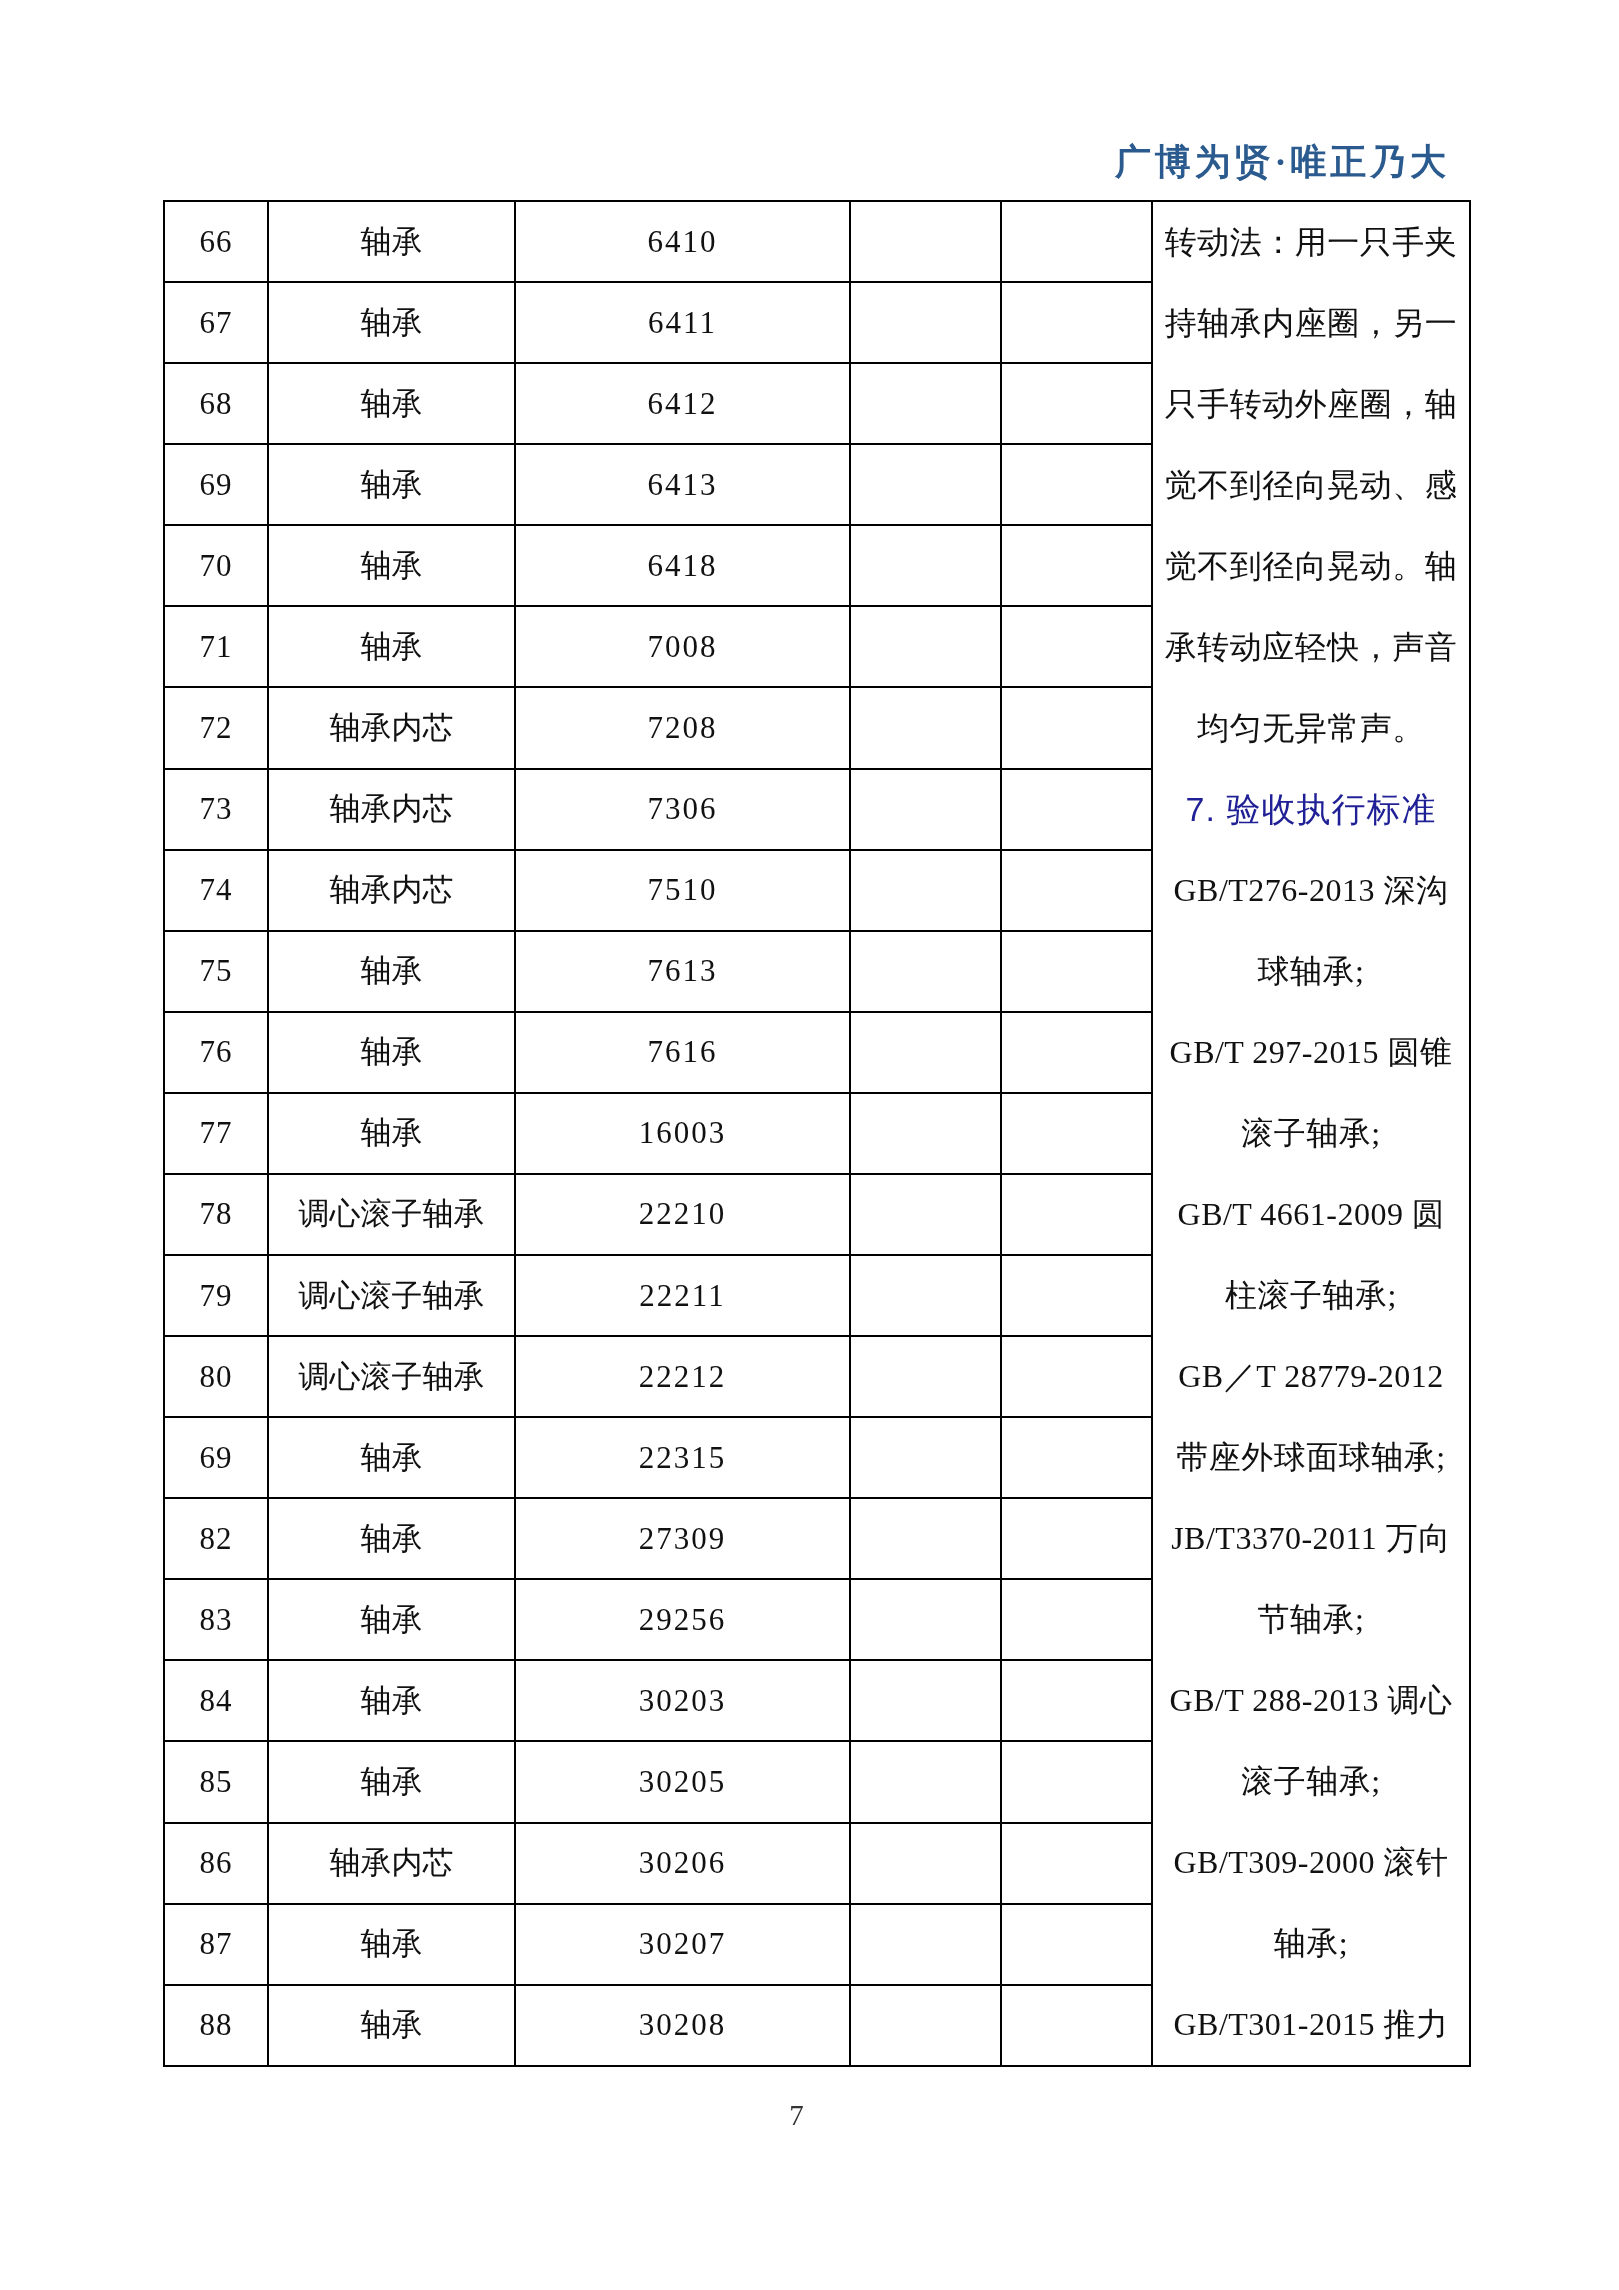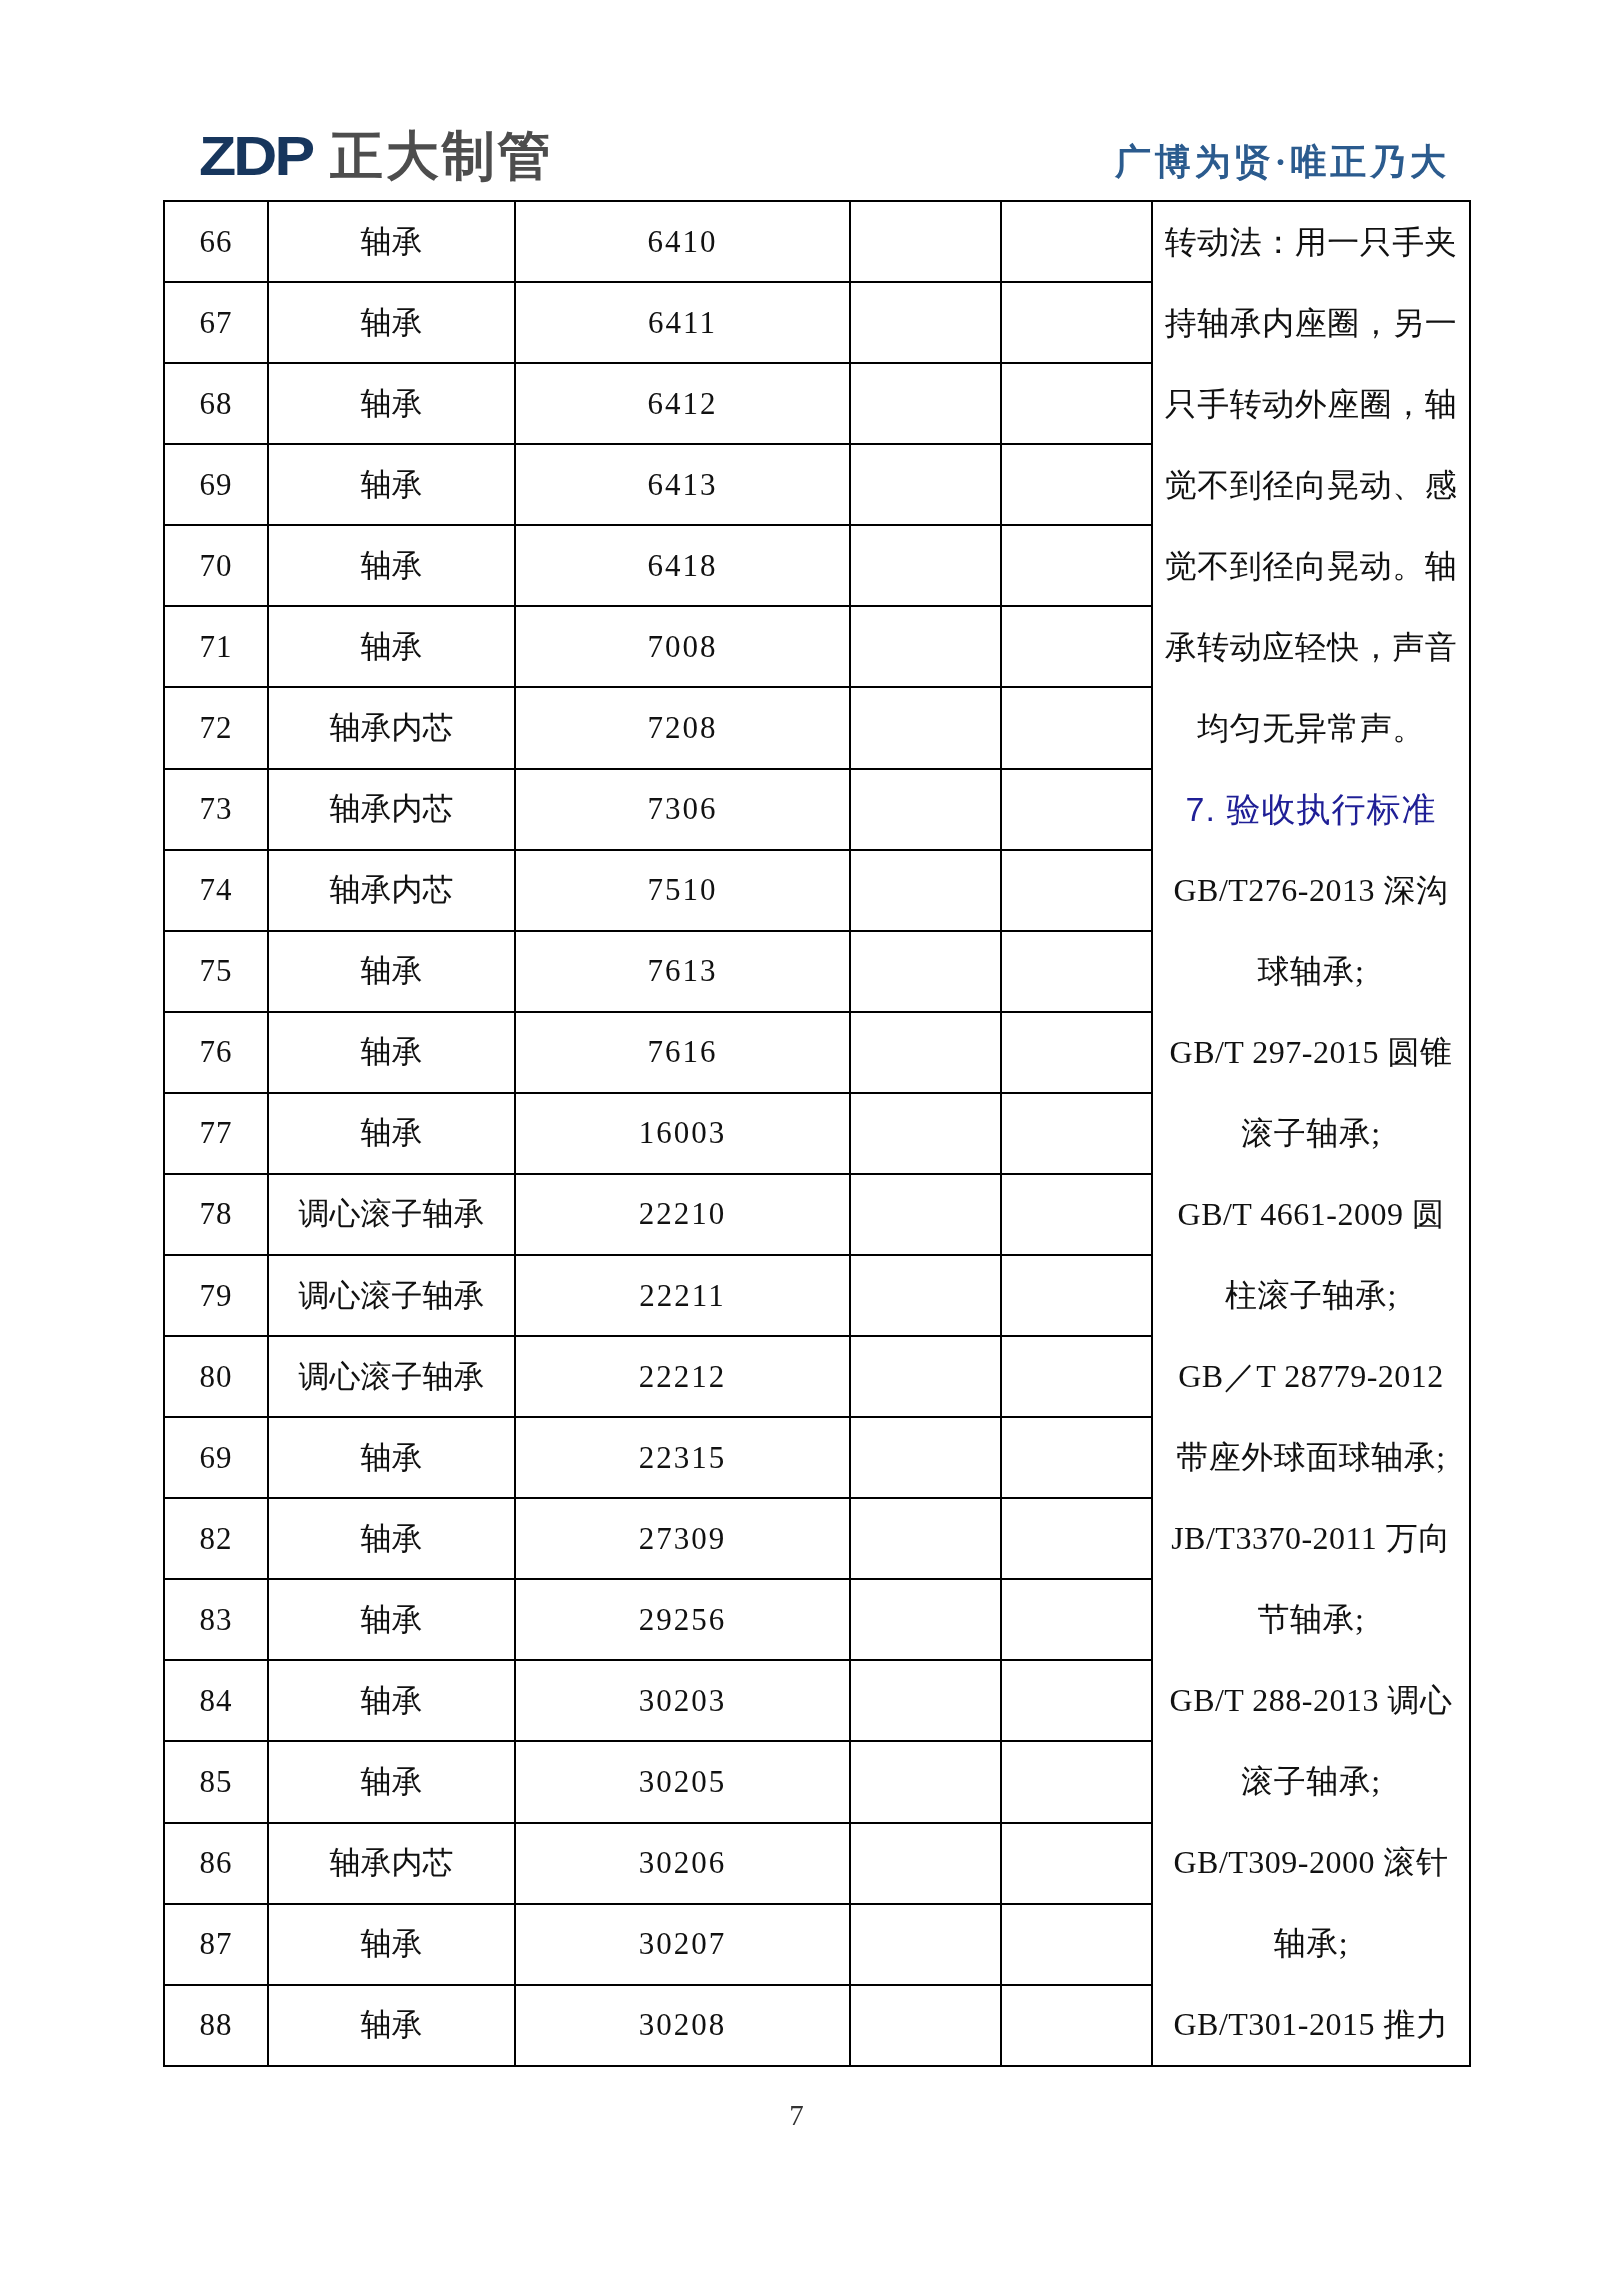--- a/index.html
+++ b/index.html
@@ -84,24 +84,20 @@
     text-align:center;
     font-size:29px;color:#333;
   }
 </style>
 </head>
 <body>
 
 <div class="page">
 
   <div class="hdr">
-    <div class="logo">
-      <span class="mark">ZDP</span>
-      <span class="cname">正大制管</span>
-    </div>
     <div class="slogan">广博为贤·唯正乃大</div>
   </div>
 
   <table class="parts">
     <colgroup>
       <col style="width:104px">
       <col style="width:247px">
       <col style="width:335px">
       <col style="width:151px">
       <col style="width:151px">

